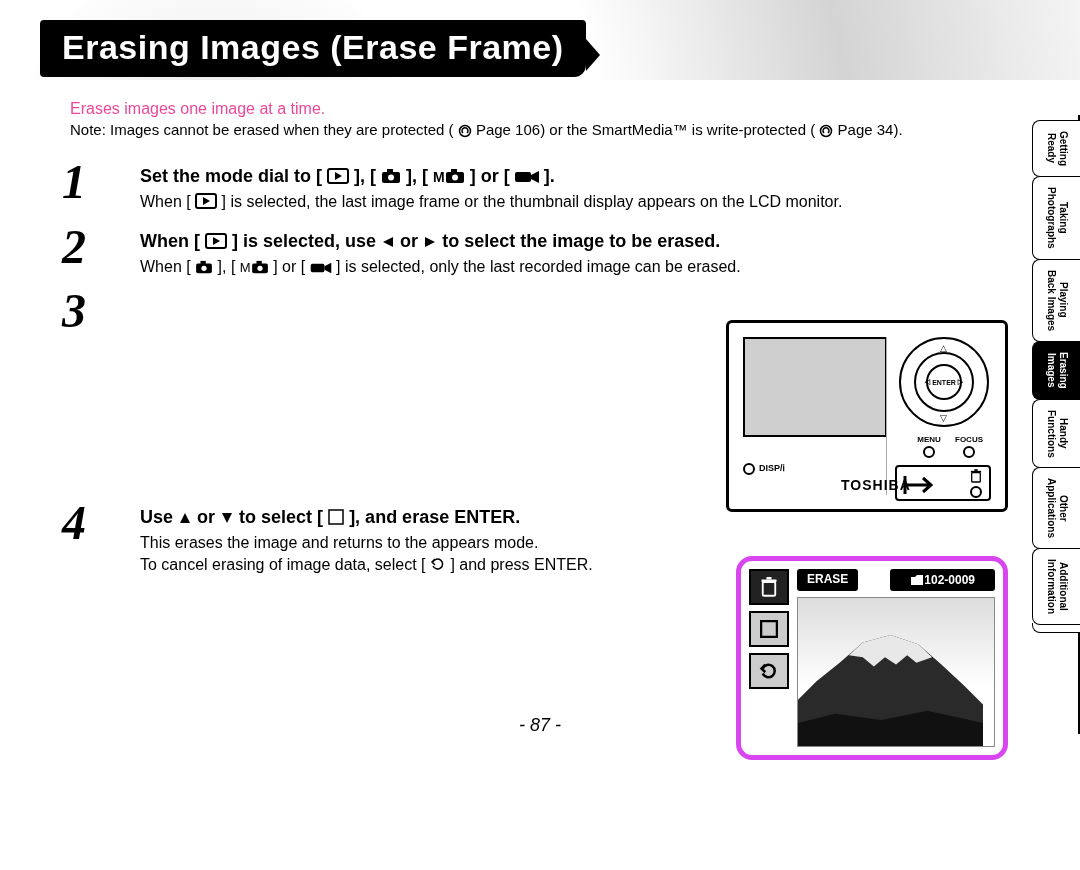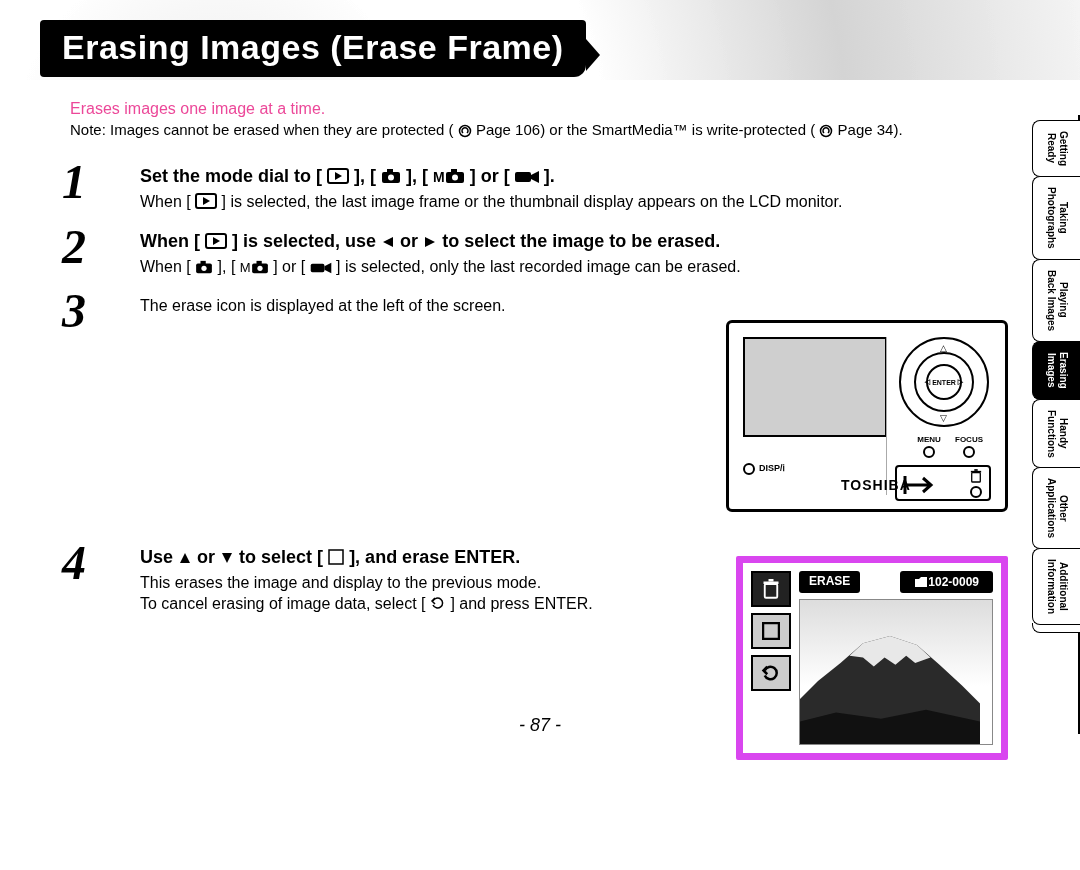--- a/index.html
+++ b/index.html
@@ -127,28 +127,28 @@
   .cam-hl-trash .dot { width:12px;height:12px;border:2px solid #000;border-radius:50%;margin:1px auto 0; }
   .cam-disp { position:absolute; left:14px; bottom:34px; font-size:9px; font-weight:bold; }
   .cam-disp .dot { display:inline-block; width:12px;height:12px;border:2px solid #000;border-radius:50%; vertical-align:middle; margin-right:4px;}
   .cam-brand { position:absolute; left:112px; bottom:16px; font-size:14px; font-weight:bold; letter-spacing:1px;}
   .cam-divider { position:absolute; right:118px; top:14px; bottom:14px; border-left:1px solid #aaa;}
 
   
   .lcd {
     position: absolute; top: 556px; right: 72px;
     width: 272px; height: 204px;
-    border: 7px solid #d946ef; border-radius: 2px;
+    border: 5px solid #d946ef; border-radius: 16px;
     background: #fff;
     z-index:3;
   }
   .lcd-topbar { position:absolute; top:8px; left:56px; right:8px; height:22px; display:flex; gap:4px; }
   .lcd-erase { background:#000; color:#fff; font-size:12px; font-weight:bold; padding:3px 10px; border-radius:3px;}
   .lcd-gap { flex:1 }
-  .lcd-counter { background:#000; color:#fff; font-size:12px; font-weight:bold; padding:3px 14px; border-radius:3px; display:flex; align-items:center; gap:0;}
+  .lcd-counter { background:#000; color:#fff; font-size:12px; font-weight:bold; padding:3px 20px; border-radius:3px; display:flex; align-items:center; gap:0;}
   .lcd-leftcol { position:absolute; left:8px; top:8px; width:40px; bottom:8px; display:flex; flex-direction:column; gap:6px; }
   .lcd-cell { width:40px; height:36px; border:2px solid #000; background:#ccc; display:flex; align-items:center; justify-content:center;}
   .lcd-cell.active { background:#222; color:#fff;}
   .lcd-image { position:absolute; left:56px; top:36px; right:8px; bottom:8px; overflow:hidden; border:1px solid #888;}
   .sky { position:absolute; inset:0; background:linear-gradient(#ddd,#fff 60%);}
   .mountain { position:absolute; bottom:0; left:0; right:0; height:75%; }
 
   .pagenum { position:absolute; bottom:18px; left:0; right:0; text-align:center; font-style:italic; font-size:18px; z-index:3;}
 </style>
 </head>
@@ -267,42 +267,41 @@
         <svg class="ico" width="22" height="12" viewBox="0 0 24 14">
             <rect x="0" y="2" width="16" height="10" rx="2" fill="#000"></rect>
             <path d="M16 5 L24 1 L24 13 L16 9 Z" fill="#000"></path>
           </svg>
         <span> ] is selected, only the last recorded image can be erased.</span>
       </div>
     </div>
 
     <div class="step" style="margin-bottom:230px">
       <div class="step-num">3</div>
-      <div class="step-body">The erase icon is displayed at the left of the screen.</div>
     </div>
 
     <div class="step">
       <div class="step-num">4</div>
       <div class="step-head">
         <span>Use </span>
         <svg class="ico" width="14" height="14" viewBox="0 0 14 14">
             <path d="M2 12 L7 2 L12 12 Z" fill="#000"></path>
           </svg>
         <span> or </span>
         <svg class="ico" width="14" height="14" viewBox="0 0 14 14">
             <path d="M2 2 L7 12 L12 2 Z" fill="#000"></path>
           </svg>
         <span> to select [ </span>
         <svg class="ico" width="16" height="16" viewBox="0 0 16 16">
             <rect x="1" y="1" width="14" height="14" fill="none" stroke="#000" stroke-width="1.5"></rect>
           </svg>
         <span> ], and erase ENTER.</span>
       </div>
       <div class="step-body">
-        <div>This erases the image and display to the previous mode.</div>
+        <div>This erases the image and returns to the appears mode.</div>
         <span>To cancel erasing of image data, select [ </span>
         <svg class="ico" width="16" height="16" viewBox="0 0 16 16">
             <path d="M3 6 A5 5 0 1 1 3 10" fill="none" stroke="#000" stroke-width="1.5"></path>
             <path d="M5 3 L2 6 L5 9" fill="none" stroke="#000" stroke-width="1.5"></path>
           </svg>
         <span> ] and press ENTER.</span>
       </div>
     </div>
 
   </div>

